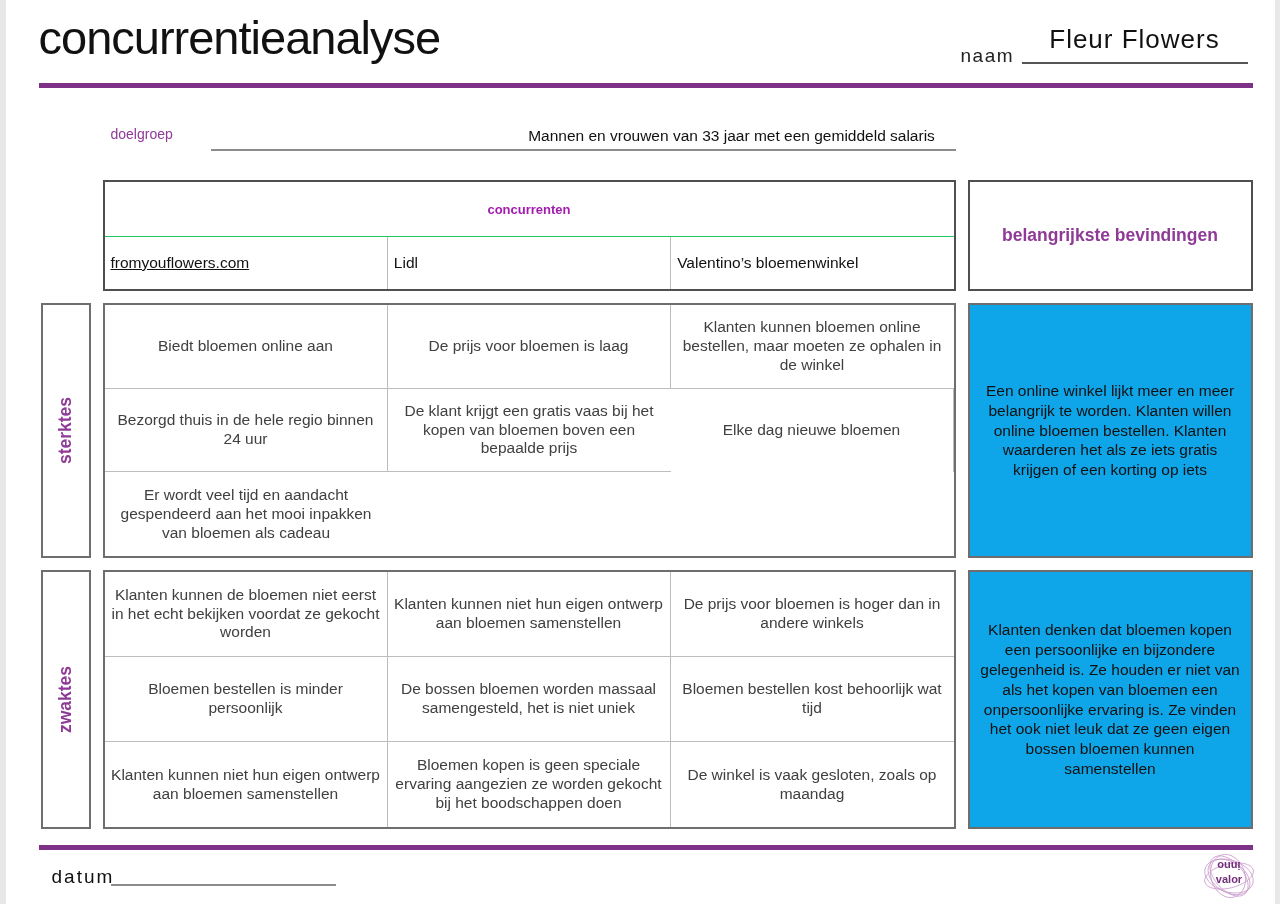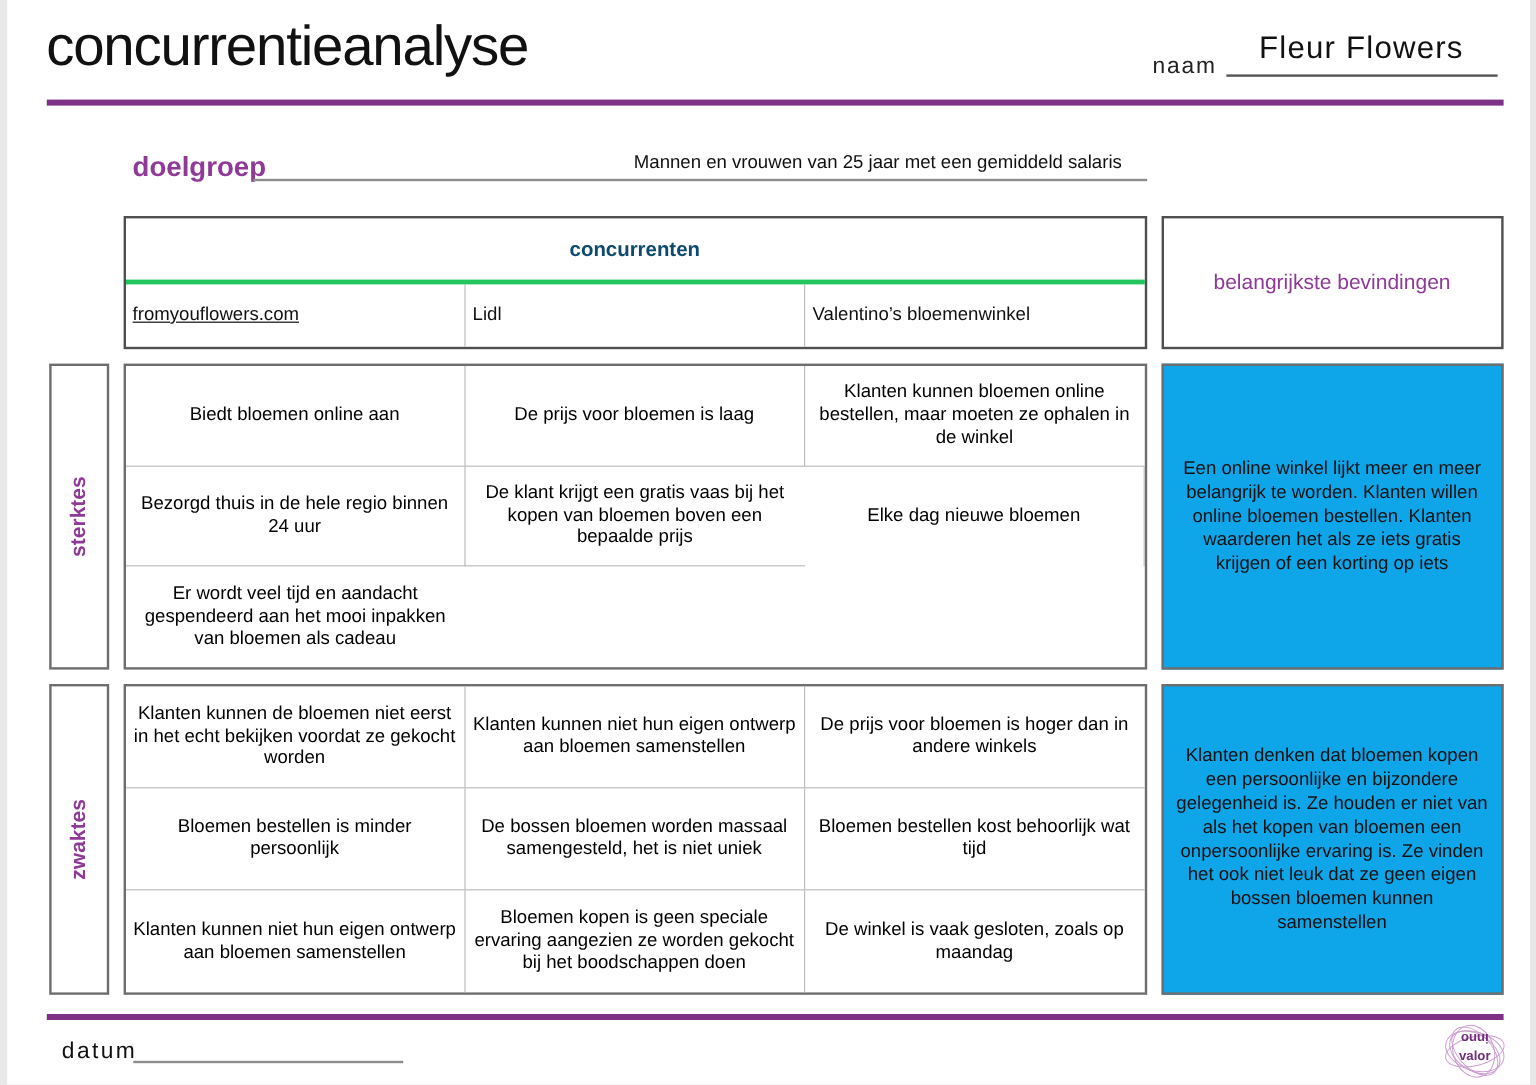--- a/index.html
+++ b/index.html
@@ -14,63 +14,63 @@
     position:absolute; left:33px; top:10px; font-size:47px; letter-spacing:-1px;
     color:#111; font-weight:normal;
   }
   .rule-top { position:absolute; left:33px; top:83px; width:1214px; height:5px; background:#7e3187; }
   .rule-bottom { position:absolute; left:33px; top:845px; width:1214px; height:5px; background:#7e3187; }
   .naam-label { position:absolute; left:955px; top:45px; font-size:19px; letter-spacing:1.5px; color:#222; }
   .naam-value { position:absolute; left:1016px; top:24px; width:226px; text-align:center; font-size:26px; letter-spacing:1px; color:#111; }
   .naam-line  { position:absolute; left:1016px; top:62px; width:226px; height:2px; background:#555; }
 
   
-  .doelgroep-label { position:absolute; left:105px; top:126px; font-size:23px; font-weight:bold; color:#8e3a96; }
+  .doelgroep-label { position:absolute; left:105px; top:126px; font-size:14px; font-weight:normal; color:#8e3a96; }
   .doelgroep-line  { position:absolute; left:205px; top:149px; width:745px; height:2px; background:#8c8c8c; }
   .doelgroep-value { position:absolute; left:205px; top:127px; width:1042px; text-align:center; font-size:15.5px; color:#111; }
 
   
   .comp-header {
     position:absolute; left:97px; top:180px; width:853px; height:111px;
     border:2px solid #4f4f4f; display:flex; flex-direction:column; background:#fff;
   }
   .comp-title {
     flex:0 0 55px; display:flex; align-items:center; justify-content:center;
-    font-size:17px; font-weight:bold; color:#0c4a6e; border-bottom:4px solid #22c55e;
+    font-size:13px; font-weight:bold; color:#a21caf; border-bottom:1px solid #22c55e;
   }
   .comp-cols { flex:1; display:flex; }
   .comp-col {
     flex:1; display:flex; align-items:center; justify-content:flex-start;
     font-size:15.5px; color:#111; padding:0 6px; text-align:center;
   }
   .comp-col + .comp-col { border-left:1px solid #bdbdbd; }
   .comp-link { text-decoration:underline; }
 
   .findings-header {
     position:absolute; left:962px; top:180px; width:285px; height:111px;
     border:2px solid #4f4f4f; display:flex; align-items:center; justify-content:center;
-    font-size:17.5px; font-weight:normal; color:#8e3a96; text-align:center; padding:0 10px;
+    font-size:17.5px; font-weight:bold; color:#8e3a96; text-align:center; padding:0 10px;
   }
 
   
   .vlabel-box {
     position:absolute; left:35px; width:50px; border:2px solid #6e6e6e;
     display:flex; align-items:center; justify-content:center; background:#fff;
   }
   .vlabel {
     transform:rotate(-90deg); white-space:nowrap;
     font-size:17.5px; font-weight:bold; color:#8e3a96;
   }
   .grid-box {
     position:absolute; left:97px; width:853px; border:2px solid #6e6e6e; background:#fff;
     display:grid; grid-template-columns:repeat(3,1fr); grid-template-rows:repeat(3,1fr);
   }
   .cell {
     display:flex; align-items:center; justify-content:center; text-align:center;
-    font-size:15.5px; line-height:1.22; color:#000000; padding:3px 5px;
+    font-size:15.5px; line-height:1.22; color:#404040; padding:3px 5px;
   }
   .cell.bb { border-bottom:1px solid #bdbdbd; }
   .cell.br { border-right:1px solid #bdbdbd; }
   .findings-box {
     position:absolute; left:962px; width:285px; border:2px solid #6e6e6e; background:#0ea5e9;
     display:flex; align-items:center; justify-content:center; text-align:center;
     font-size:15.5px; line-height:1.28; color:#111; padding:0 9px;
   }
   .sterktes-y { top:303px; height:255px; }
   .zwaktes-y  { top:570px; height:259px; }
@@ -86,21 +86,21 @@
 <div class="page">
 
   <div class="title">concurrentieanalyse</div>
   <div class="naam-label">naam</div>
   <div class="naam-value">Fleur Flowers</div>
   <div class="naam-line"></div>
   <div class="rule-top"></div>
 
   <div class="doelgroep-label">doelgroep</div>
   <div class="doelgroep-line"></div>
-  <div class="doelgroep-value">Mannen en vrouwen van 25 jaar met een gemiddeld salaris</div>
+  <div class="doelgroep-value">Mannen en vrouwen van 33 jaar met een gemiddeld salaris</div>
 
   <div class="comp-header">
     <div class="comp-title">concurrenten</div>
     <div class="comp-cols">
       <div class="comp-col">
         <span class="comp-link">fromyouflowers.com</span>
       </div>
       <div class="comp-col">Lidl</div>
       <div class="comp-col">Valentino’s bloemenwinkel</div>
     </div>

